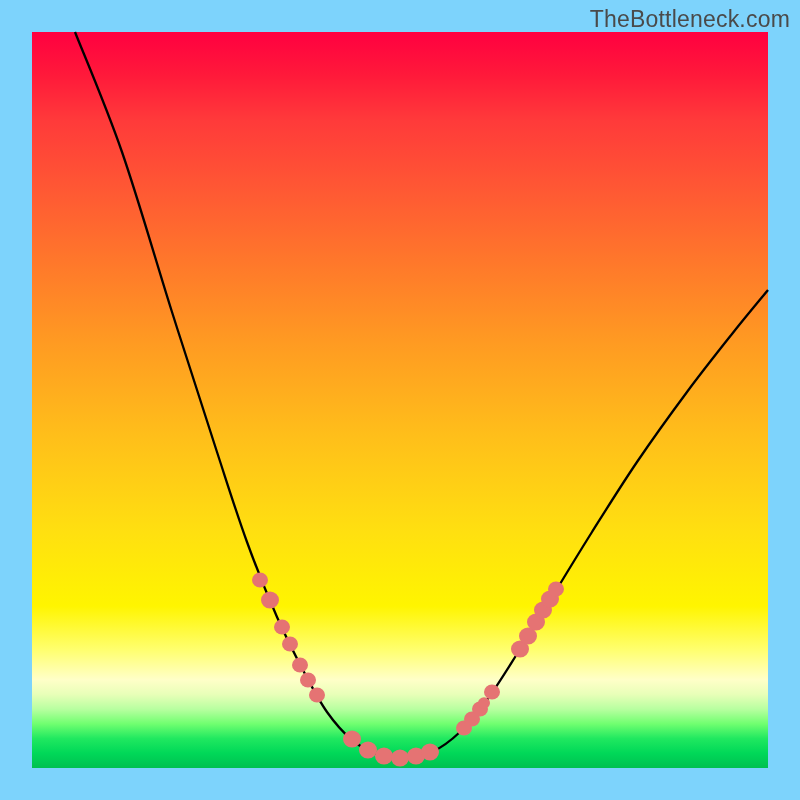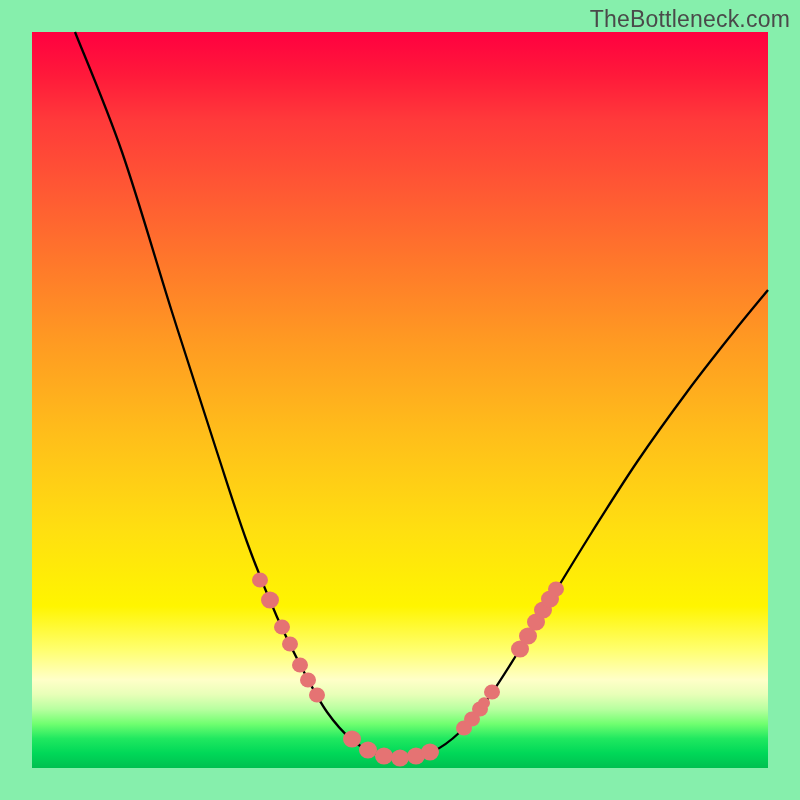--- a/index.html
+++ b/index.html
@@ -8,21 +8,21 @@
     width: 800px;
     height: 800px;
     overflow: hidden;
     background: #000;
     font-family: Arial, Helvetica, sans-serif;
   }
   .frame {
     position: relative;
     width: 800px;
     height: 800px;
-    background: #86efac;
+    background: #7dd3fc;
     text-decoration: underline;
   }
   .plot {
     position: absolute;
     left: 32px;
     top: 32px;
     width: 736px;
     height: 736px;
     background: linear-gradient(to bottom,
       #ff0040 0%,

